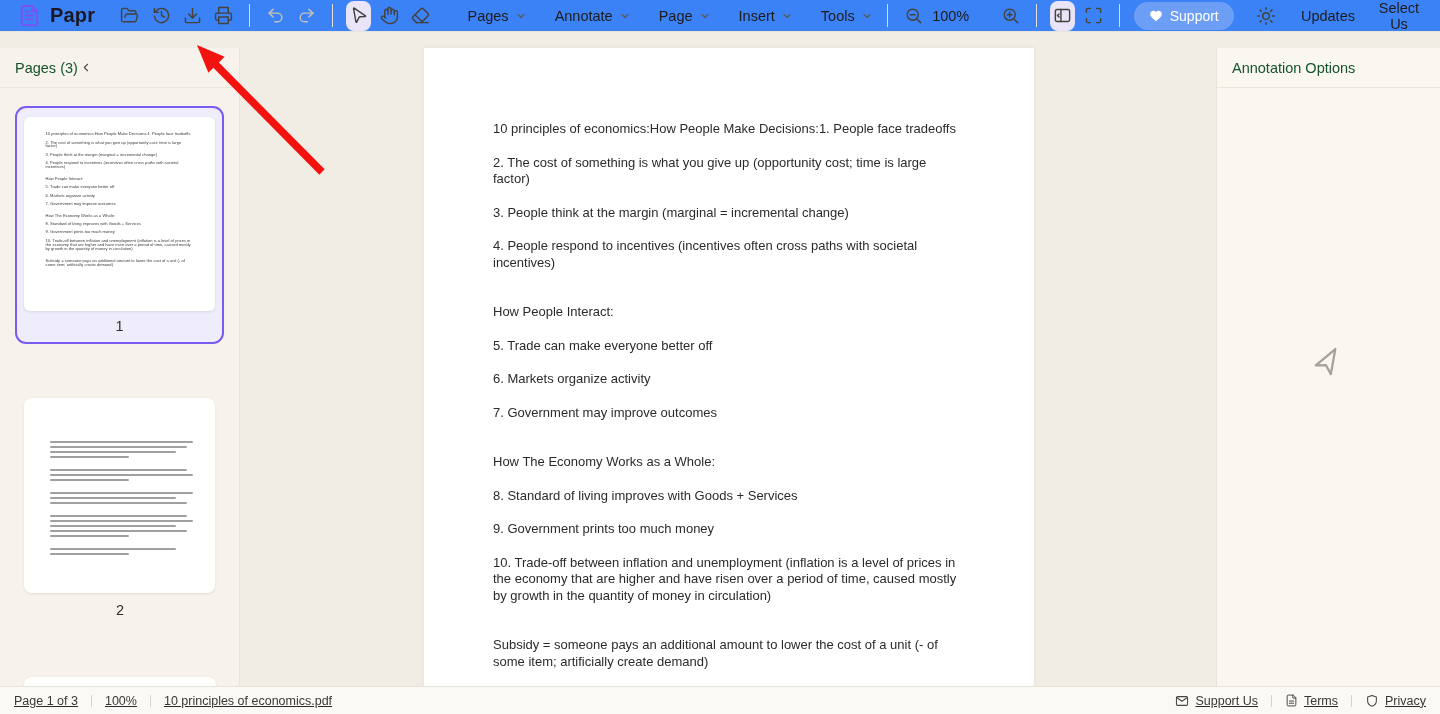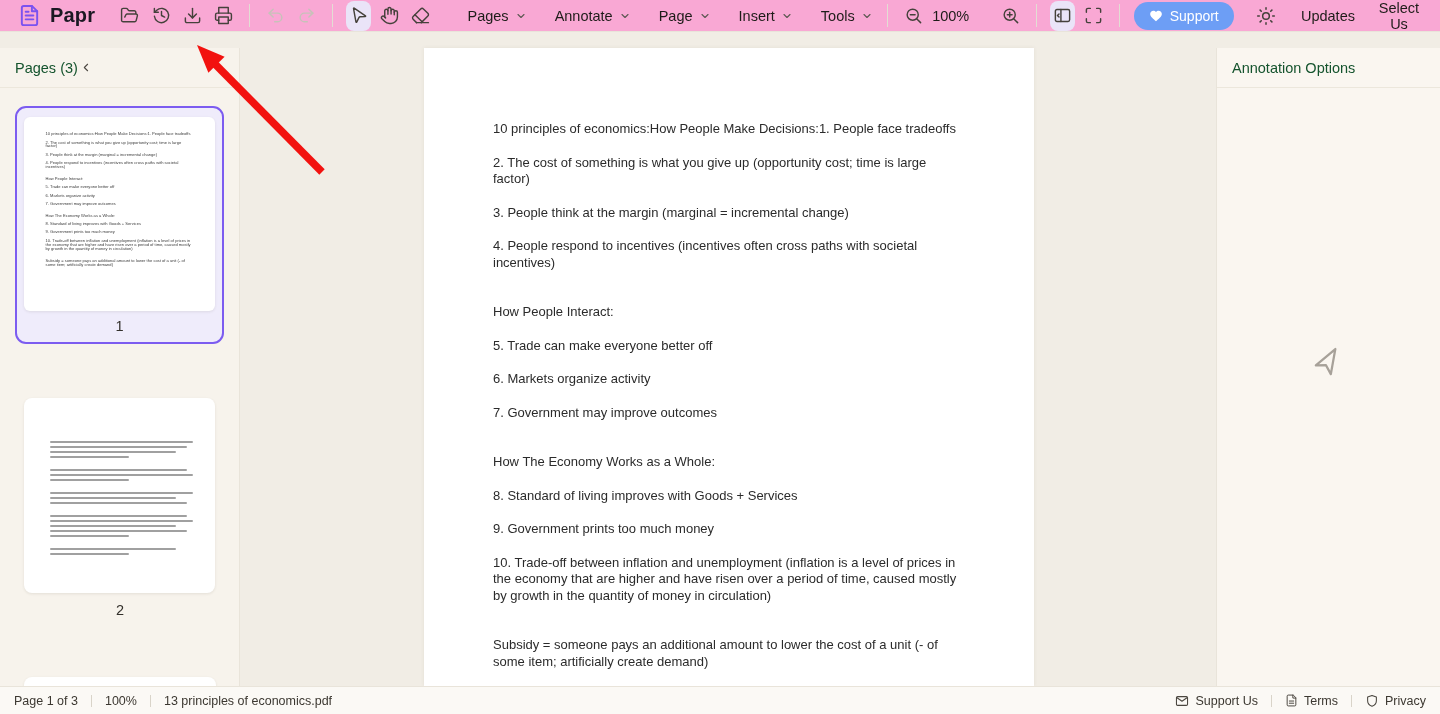--- a/index.html
+++ b/index.html
@@ -1,20 +1,20 @@
 <!DOCTYPE html>
 <html><head>
 <meta charset="utf-8">
 <style>
   * { margin:0; padding:0; box-sizing:border-box; }
   html,body { width:1440px; height:714px; overflow:hidden; }
   body { position:relative; background:#f1ede5; font-family:"Liberation Sans", sans-serif; color:#2b2b2b; }
 
   
-  .toolbar { position:absolute; top:0; left:0; right:0; height:32px; background:#f9a8d4;
+  .toolbar { position:absolute; top:0; left:0; right:0; height:32px; background:#3b82f6;
              border-bottom:1px solid #e9e4da; display:flex; align-items:center; padding:0 15px 0 18px; z-index:10; }
   .brand { display:flex; align-items:center; gap:9px; margin-right:19px; }
   .brand-name { font-size:20px; font-weight:700; color:#1b1823; letter-spacing:.2px; }
   .tbtn { width:30px; height:30px; display:flex; align-items:center; justify-content:center;
           border:none; background:transparent; border-radius:8px; margin:0 3px; cursor:pointer; }
   .tbtn svg { stroke:#45413b; }
   .tbtn.disabled svg { stroke:#c7c2b9; }
   .tbtn.active { background:#eae4f8; }
   .tb-div { width:1px; height:23px; background:#e3ded3; margin:0 10px; }
   .menu-row { display:flex; align-items:center; margin-left:17px; }
@@ -70,21 +70,21 @@
   .right-panel { position:absolute; top:48px; right:0; width:224px; bottom:28px; background:#faf6f0;
                  border-left:1px solid #e9e4da; }
   .empty-state { position:absolute; top:296px; left:0; right:0; display:flex; flex-direction:column;
                  align-items:center; gap:16px; }
   .empty-state svg { stroke:#a7a199; }
   .empty-text { width:192px; text-align:center; font-size:14px; line-height:20px; color:#8b857c; }
 
   
   .statusbar { position:absolute; bottom:0; left:0; right:0; height:28px; background:#fbf9f5;
                border-top:1px solid #e9e4da; display:flex; align-items:center; padding:0 14px; z-index:10; }
-  .sb-left, .sb-right { display:flex; align-items:center; }
+  .sb-left, .sb-right { display:flex; align-items:center;text-decoration:underline; }
   .sb-right { margin-left:auto; }
   .sb-item { font-size:12.5px; color:#3c3831; }
   .sb-div { width:1px; height:12px; background:#d9d4c9; margin:0 13px; }
   .sb-link { display:flex; align-items:center; gap:6px; border:none; background:transparent; cursor:pointer;
              font-family:"Liberation Sans",sans-serif; font-size:12.5px; color:#3c3831; padding:0; }
   .sb-link svg { stroke:#4a463f; }
 
   
   .arrow-overlay { position:absolute; left:180px; top:28px; width:160px; height:152px; z-index:60; pointer-events:none; }
 </style>
@@ -368,21 +368,21 @@
     </svg>
   </div>
 </div>
 
 <div class="statusbar">
   <div class="sb-left">
     <span class="sb-item">Page 1 of 3</span>
     <span class="sb-div"></span>
     <span class="sb-item">100%</span>
     <span class="sb-div"></span>
-    <span class="sb-item">13 principles of economics.pdf</span>
+    <span class="sb-item">10 principles of economics.pdf</span>
   </div>
   <div class="sb-right">
     <button class="sb-link">
       <svg width="14" height="14" viewBox="0 0 24 24" fill="none" stroke-width="1.8" stroke-linecap="round" stroke-linejoin="round">
         <rect x="2.5" y="4.5" width="19" height="15" rx="2"></rect>
           <polyline points="3.5 6.5 12 12.5 20.5 6.5"></polyline>
       </svg>
       <span>Support Us</span>
     </button>
     <span class="sb-div"></span>

